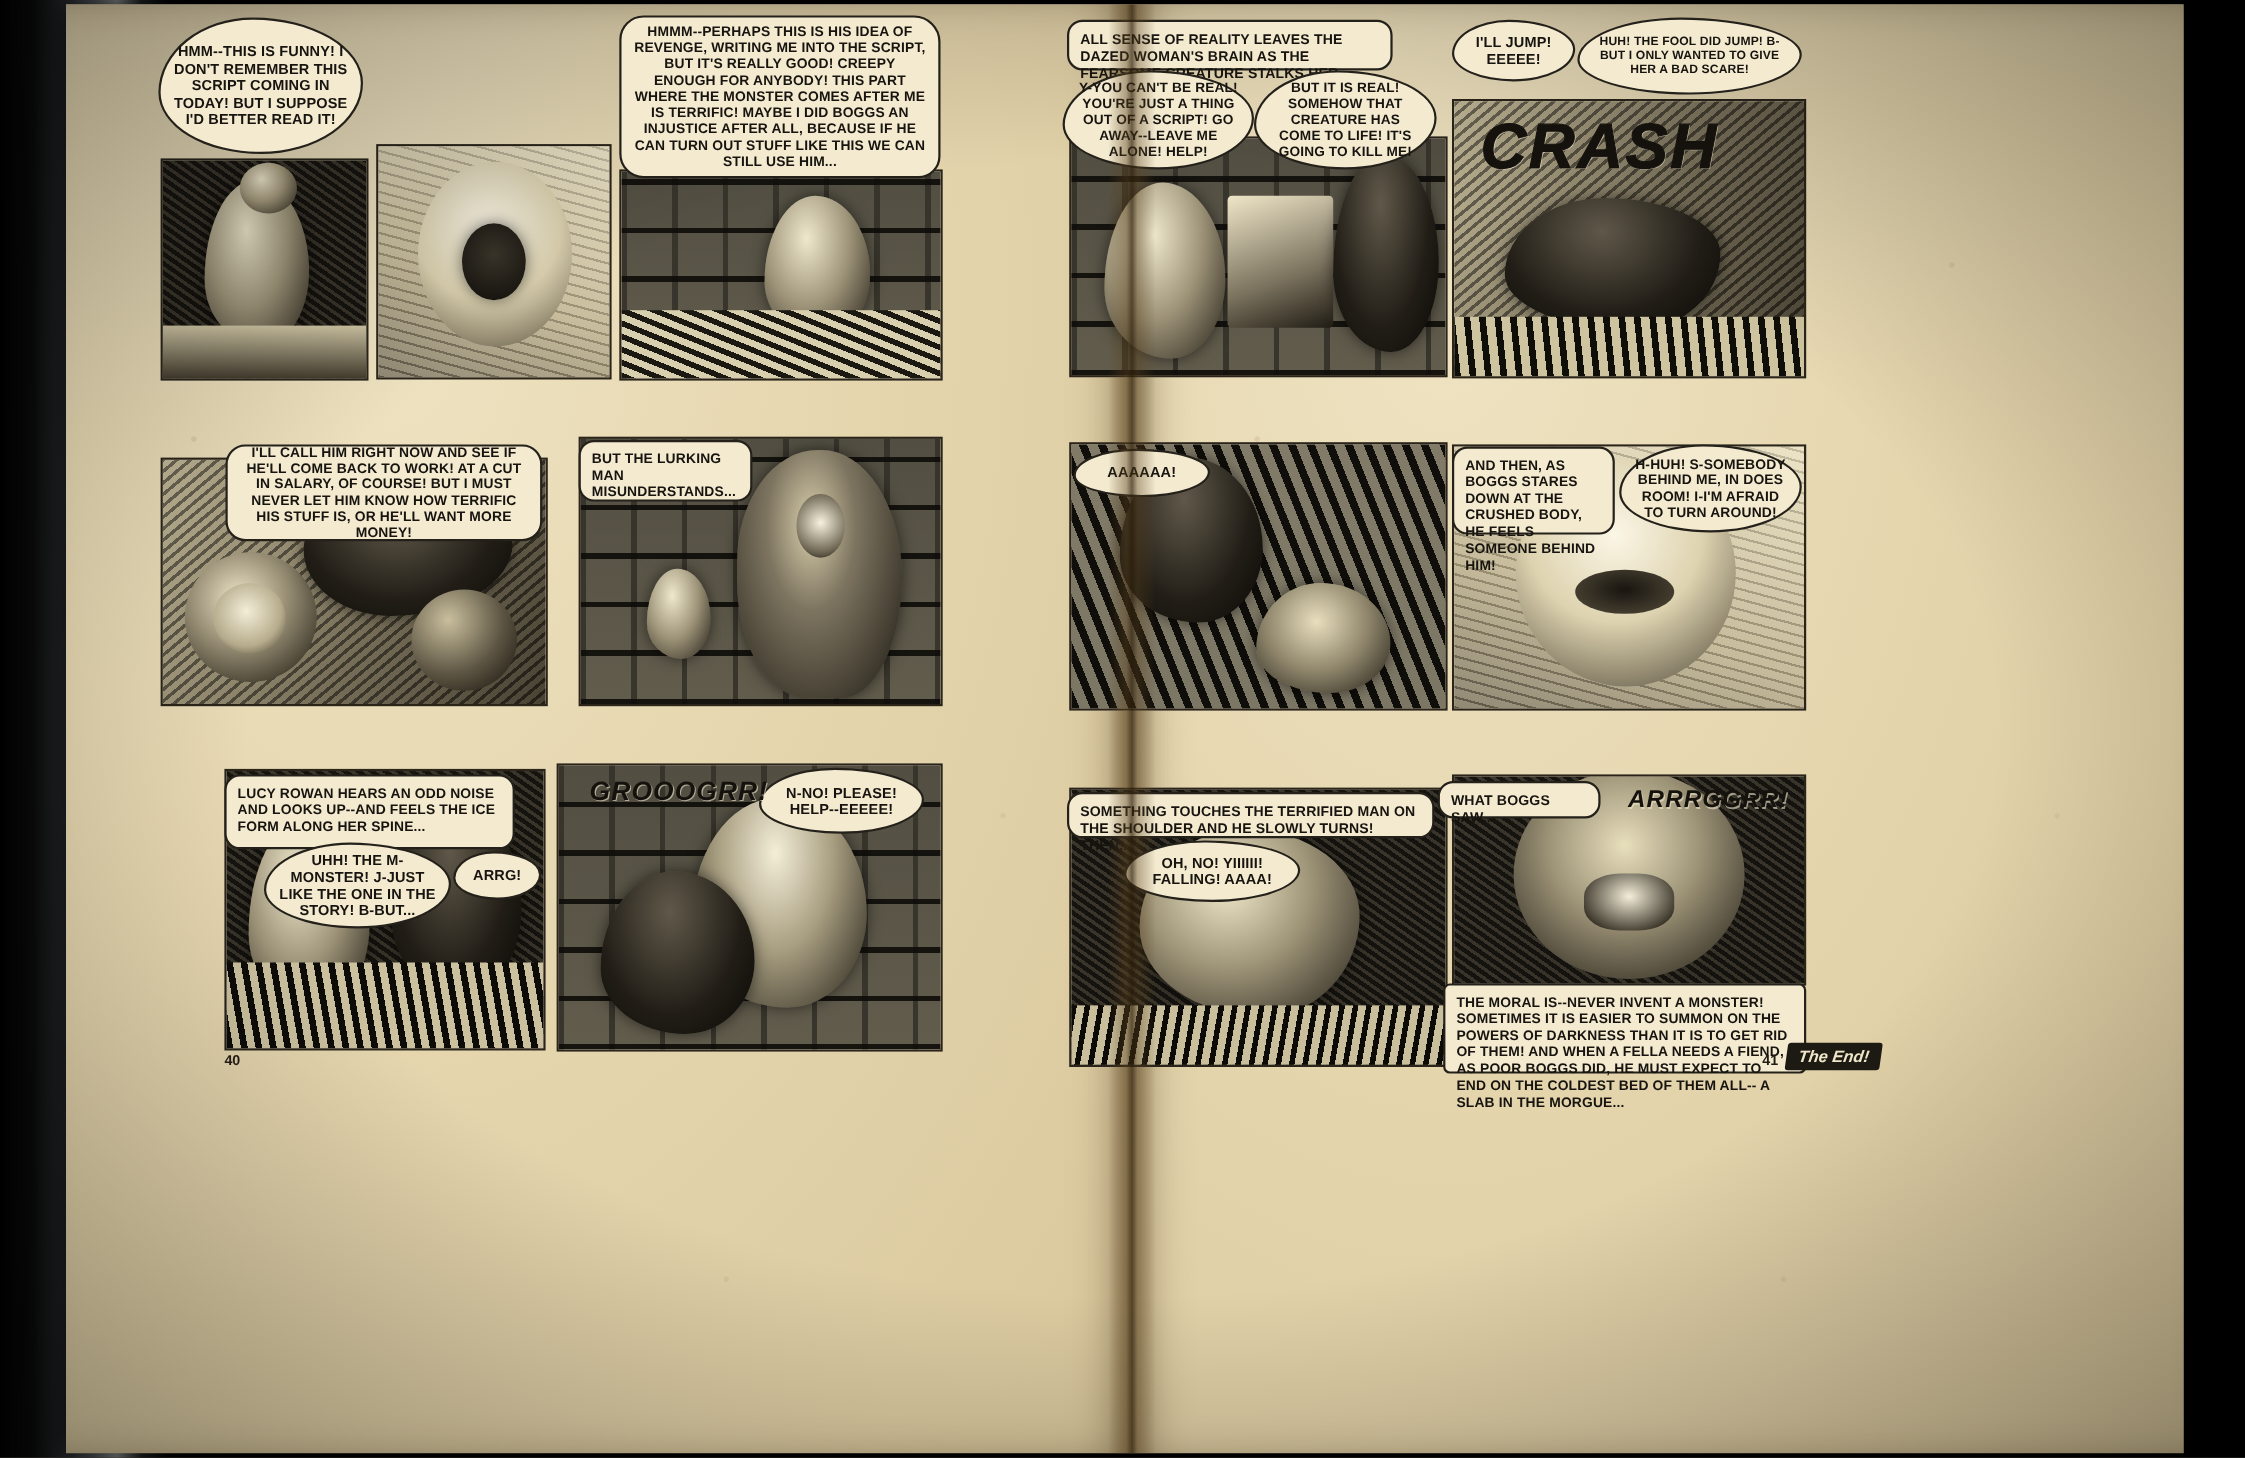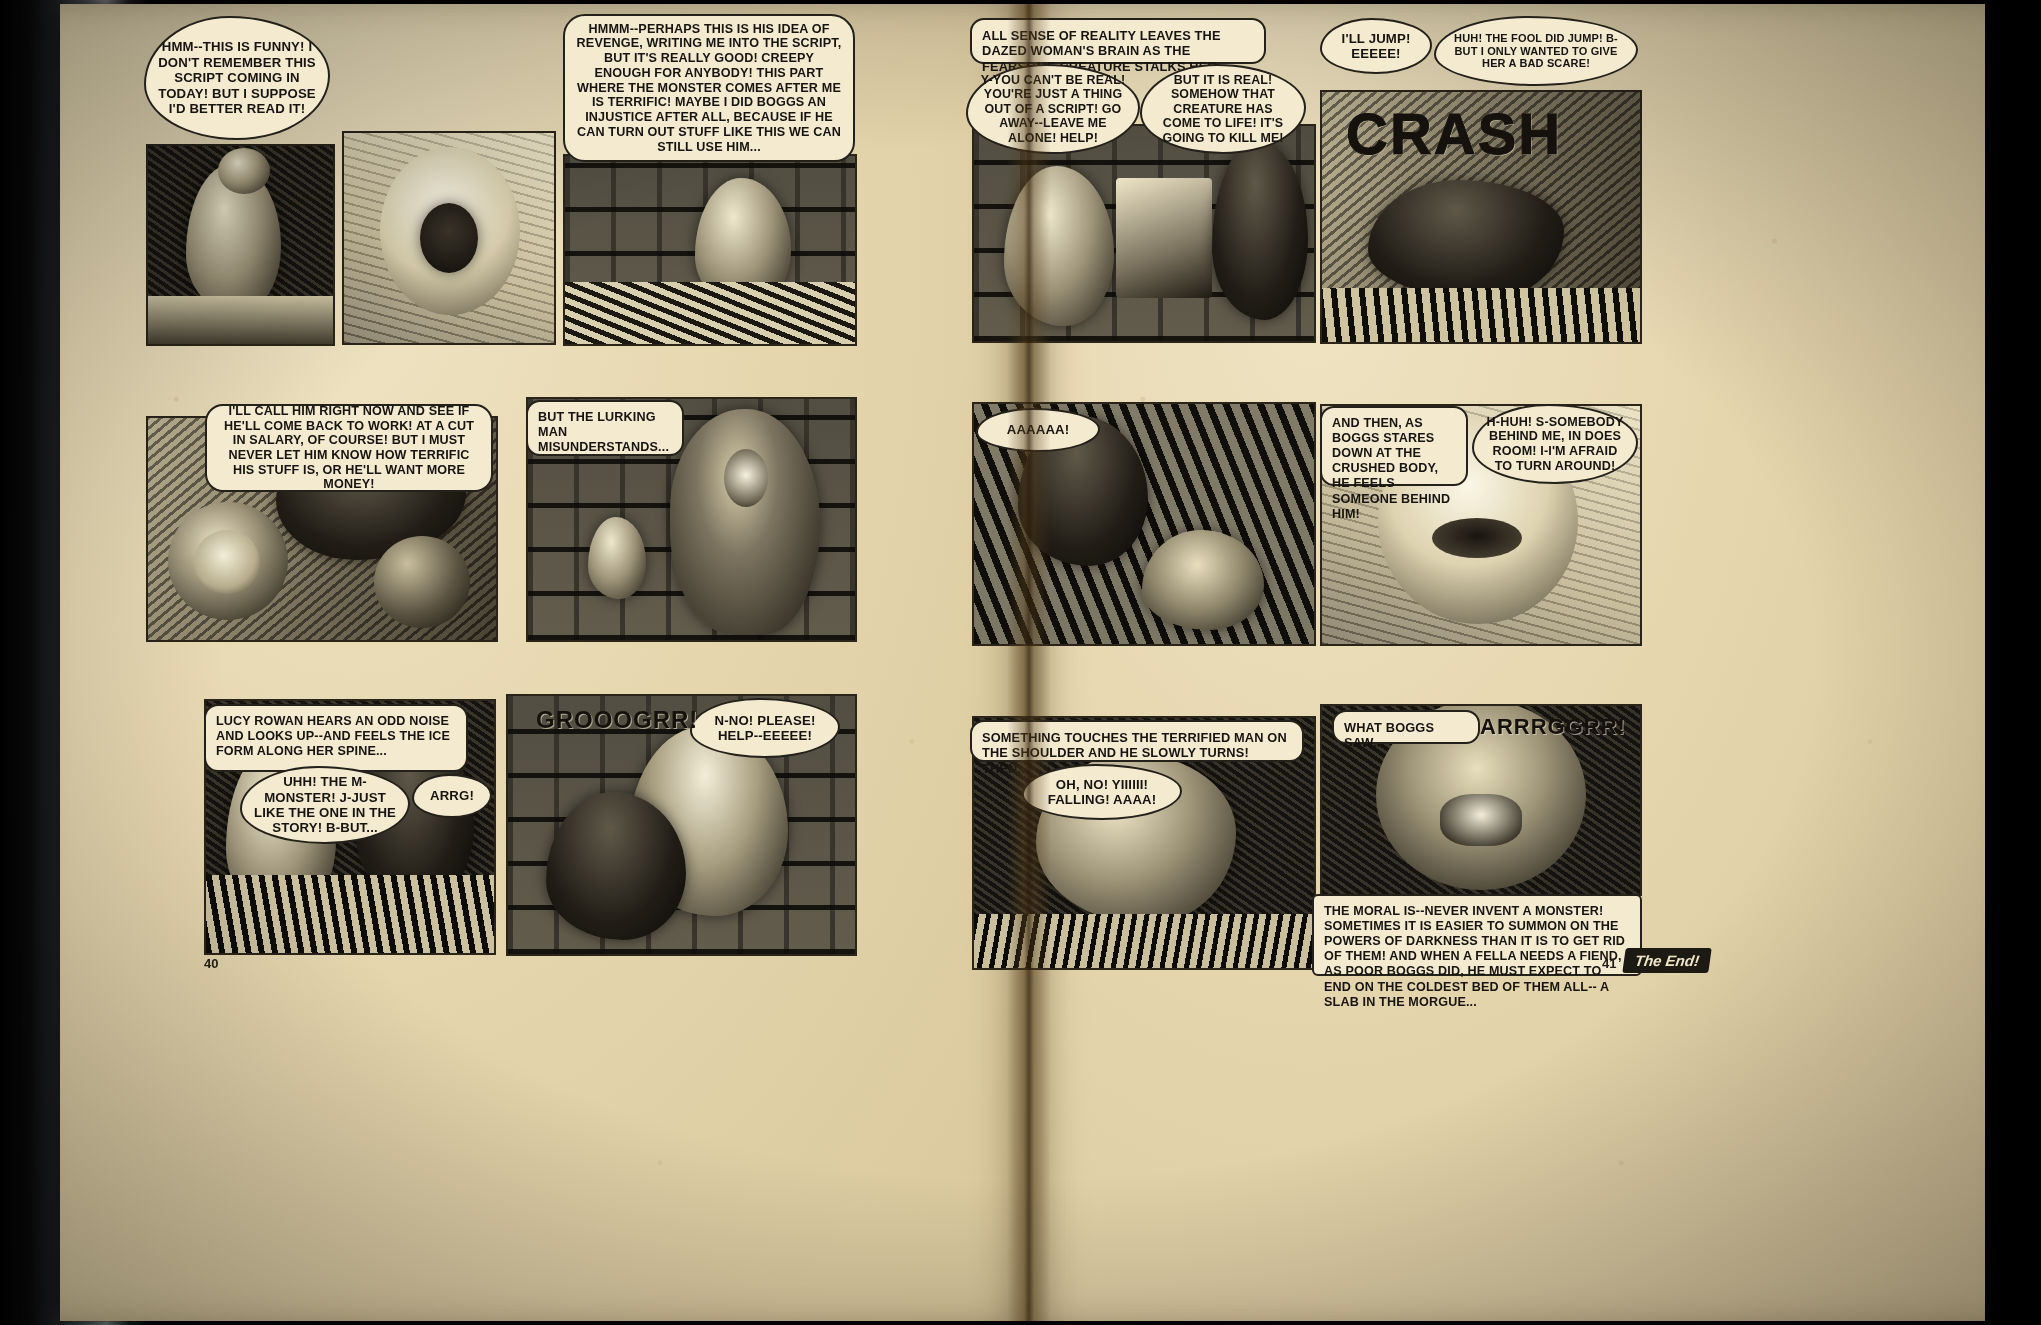--- a/index.html
+++ b/index.html
@@ -168,20 +168,21 @@
     white-space: pre-line;
   }
   .caption.soft {
     border-radius: 14px;
   }
   .sfx {
     position: absolute;
     color: #15120d;
     font-family: "Liberation Sans", sans-serif;
     font-weight: 700;
+    font-style: italic;
     z-index: 14;
     text-shadow: 1px 1px 0 rgba(240,232,205,0.6);
   }
   .sfx.huge {
     font-size: 58px;
     letter-spacing: 2px;
     -webkit-text-stroke: 1px #15120d;
     color: #15120d;
   }
   .pageno {
@@ -335,21 +336,21 @@
       <div class="sfx huge" style="left:318px; top:96px;">CRASH</div>
 
       <div class="balloon" style="left:-52px; top:404px; width:124px; height:44px;">AAAAAA!</div>
 
       <div class="caption soft" style="left:292px; top:402px; width:148px; height:80px; font-size:12.6px;">AND THEN, AS BOGGS STARES DOWN AT THE CRUSHED BODY, HE FEELS SOMEONE BEHIND HIM!</div>
       <div class="balloon" style="left:444px; top:400px; width:166px; height:80px; font-size:12.6px;">H-HUH! S-SOMEBODY BEHIND ME, IN DOES ROOM! I-I'M AFRAID TO TURN AROUND!</div>
 
       <div class="caption soft" style="left:-58px; top:716px; width:334px; height:42px; font-size:12.8px;">SOMETHING TOUCHES THE TERRIFIED MAN ON THE SHOULDER AND HE SLOWLY TURNS! THEN...</div>
       <div class="balloon" style="left:-6px; top:760px; width:160px; height:56px;">OH, NO! YIIIIII! FALLING! AAAA!</div>
 
-      <div class="caption soft" style="left:304px; top:706px; width:148px; height:34px; font-size:12.8px;">WHAT BOGGS SAW...</div>
+      <div class="caption soft" style="left:279px; top:706px; width:148px; height:34px; font-size:12.8px;">WHAT BOGGS SAW...</div>
       <div class="sfx" style="left:452px; top:710px; font-size:22px; letter-spacing:1px;">ARRRGGRR!</div>
       <div class="caption" style="left:284px; top:890px; width:330px; height:82px; font-size:12.6px; border-radius:6px; white-space:normal;">THE MORAL IS--NEVER INVENT A MONSTER! SOMETIMES IT IS EASIER TO SUMMON ON THE POWERS OF DARKNESS THAN IT IS TO GET RID OF THEM! AND WHEN A FELLA NEEDS A FIEND, AS POOR BOGGS DID, HE MUST EXPECT TO END ON THE COLDEST BED OF THEM ALL-- A SLAB IN THE MORGUE...</div>
 
       <div class="pageno" style="left:574px; top:952px;">41</div>
       <div class="theend" style="left:596px; top:944px;">The End!</div>
     </div>
 
     <div class="gutter"></div>
   </div>
 </div>

